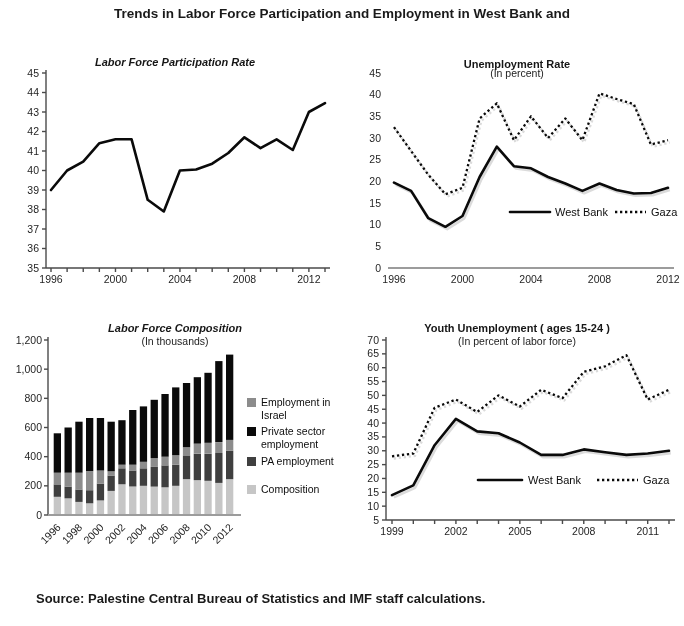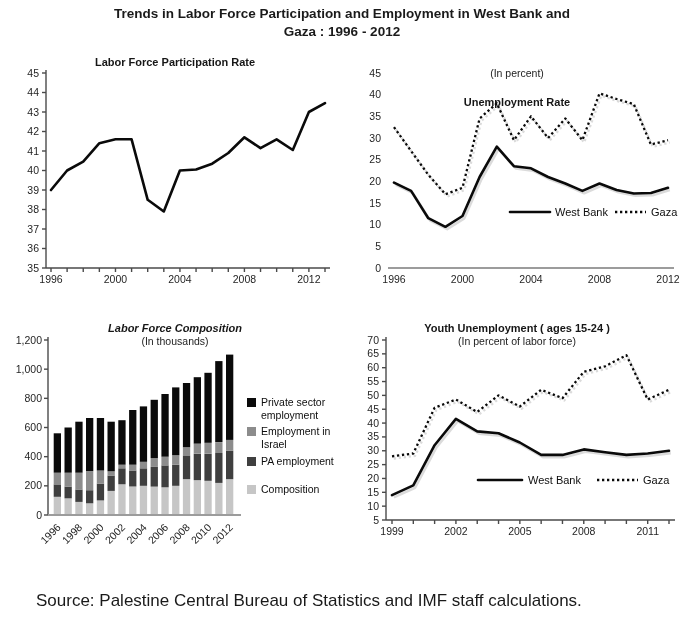--- a/index.html
+++ b/index.html
@@ -20,34 +20,33 @@
   .ln{fill:none;stroke:#0a0a0a;stroke-width:2.6;stroke-linejoin:round;stroke-linecap:round;}
   .ln.dot{stroke-width:2.3;stroke-dasharray:2.3 2.7;stroke-linecap:butt;}
   .shadow{fill:none;stroke:#bdbdbd;stroke-width:2.6;opacity:.55;stroke-linejoin:round;}
   .shadow.dot{stroke-width:2.3;stroke-dasharray:2.3 2.7;}
   .legendtext{font:11px "Liberation Sans",sans-serif;fill:#0d0d0d;}
   .bar-legend{position:absolute;left:237px;top:78px;width:96px;font-size:10.5px;
         line-height:1.25;color:#0d0d0d;}
   .bl-item{display:flex;align-items:flex-start;margin-bottom:3px;}
   .bl-item.gap{margin-top:15px;}
   .sw{flex:0 0 9px;width:9px;height:9px;margin:2px 5px 0 0;background:#000;}
-  .source{position:absolute;left:36px;top:591px;font-size:17px;color:#1a1a1a;}
+  .source{position:absolute;left:36px;top:591px;font-size:13px;color:#1a1a1a;font-weight:bold;}
 </style>
 </head>
 <body>
 
 <div class="page">
 
   <div class="main-title">
     <div>Trends in Labor Force Participation and Employment in West Bank and</div>
-    <div>Gaza :  1996 - 2012</div>
   </div>
 
   <figure class="panel" style="left:10px;top:52px;width:330px;height:240px;">
-    <div class="ctitle" style="top:4px;">Labor Force Participation Rate</div>
+    <div class="ctitle" style="top:4px;font-style:italic;">Labor Force Participation Rate</div>
     <svg id="svg0" width="330" height="240">
         <text x="29" y="219.5" text-anchor="end" class="tick">35</text>
         <line x1="32" y1="216" x2="36" y2="216" class="ax"></line>
         <text x="29" y="200" text-anchor="end" class="tick">36</text>
         <line x1="32" y1="196.5" x2="36" y2="196.5" class="ax"></line>
         <text x="29" y="180.5" text-anchor="end" class="tick">37</text>
         <line x1="32" y1="177" x2="36" y2="177" class="ax"></line>
         <text x="29" y="161" text-anchor="end" class="tick">38</text>
         <line x1="32" y1="157.5" x2="36" y2="157.5" class="ax"></line>
         <text x="29" y="141.5" text-anchor="end" class="tick">39</text>
@@ -87,21 +86,21 @@
         <text x="41" y="231" text-anchor="middle" class="tick">1996</text>
         <text x="105.47058823529412" y="231" text-anchor="middle" class="tick">2000</text>
         <text x="169.94117647058823" y="231" text-anchor="middle" class="tick">2004</text>
         <text x="234.41176470588238" y="231" text-anchor="middle" class="tick">2008</text>
         <text x="298.88235294117646" y="231" text-anchor="middle" class="tick">2012</text>
         <path d="M41.0 138.0 L57.1 118.5 L73.2 109.7 L89.4 91.2 L105.5 87.3 L121.6 87.3 L137.7 147.8 L153.8 159.5 L169.9 118.5 L186.1 117.5 L202.2 111.7 L218.3 101.0 L234.4 85.3 L250.5 96.1 L266.6 87.3 L282.8 98.0 L298.9 60.0 L315.0 51.2" class="ln"></path>
       </svg>
   </figure>
 
   <figure class="panel" style="left:350px;top:52px;width:334px;height:240px;">
-    <div class="ctitle" style="top:6px;margin-top:38px;">Unemployment Rate</div>
+    <div class="ctitle" style="top:6px;">Unemployment Rate</div>
     <div class="csub" style="top:15px;">(In percent)</div>
     <svg id="svg1" width="334" height="240">
         <text x="31" y="219.5" text-anchor="end" class="tick">0</text>
         <text x="31" y="197.83333333333334" text-anchor="end" class="tick">5</text>
         <text x="31" y="176.16666666666669" text-anchor="end" class="tick">10</text>
         <text x="31" y="154.5" text-anchor="end" class="tick">15</text>
         <text x="31" y="132.83333333333334" text-anchor="end" class="tick">20</text>
         <text x="31" y="111.16666666666666" text-anchor="end" class="tick">25</text>
         <text x="31" y="89.5" text-anchor="end" class="tick">30</text>
         <text x="31" y="67.83333333333334" text-anchor="end" class="tick">35</text>
@@ -217,26 +216,26 @@
         <rect x="205.2" y="43.1" width="7.3" height="80.9" fill="#0a0a0a"></rect>
         <rect x="216.0" y="161.3" width="7.3" height="35.7" fill="#c6c6c6"></rect>
         <rect x="216.0" y="132.8" width="7.3" height="28.4" fill="#3f3f3f"></rect>
         <rect x="216.0" y="121.9" width="7.3" height="10.9" fill="#8c8c8c"></rect>
         <rect x="216.0" y="36.6" width="7.3" height="85.3" fill="#0a0a0a"></rect>
         <text x="0" y="0" class="rtick" text-anchor="end" transform="translate(223.6,210) rotate(-45)">2012</text>
         <line x1="38" y1="197" x2="231" y2="197" class="grayax"></line>
       </svg>
     <div class="bar-legend">
       <div class="bl-item">
+        <span class="sw" style="background-color: rgb(140, 140, 140);"></span>
+        <span>Employment in Israel</span>
+      </div>
+      <div class="bl-item">
         <span class="sw" style="background-color: rgb(10, 10, 10);"></span>
         <span>Private sector employment</span>
-      </div>
-      <div class="bl-item">
-        <span class="sw" style="background-color: rgb(140, 140, 140);"></span>
-        <span>Employment in Israel</span>
       </div>
       <div class="bl-item">
         <span class="sw" style="background-color: rgb(63, 63, 63);"></span>
         <span>PA employment</span>
       </div>
       <div class="bl-item gap">
         <span class="sw" style="background-color: rgb(198, 198, 198);"></span>
         <span>Composition</span>
       </div>
     </div>

